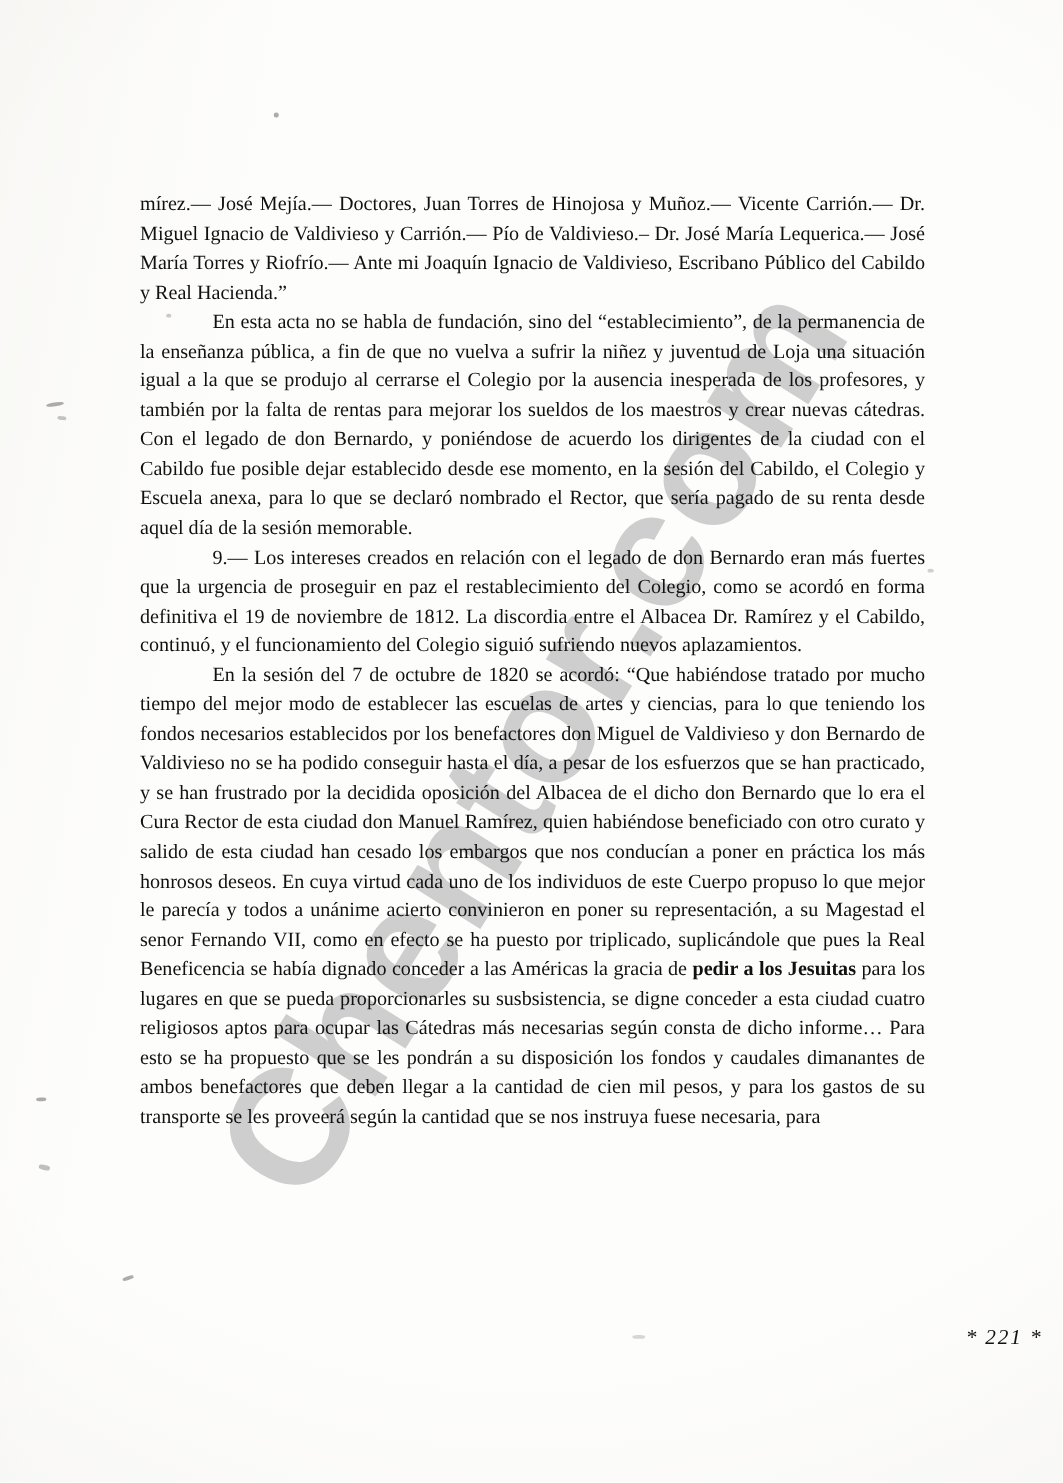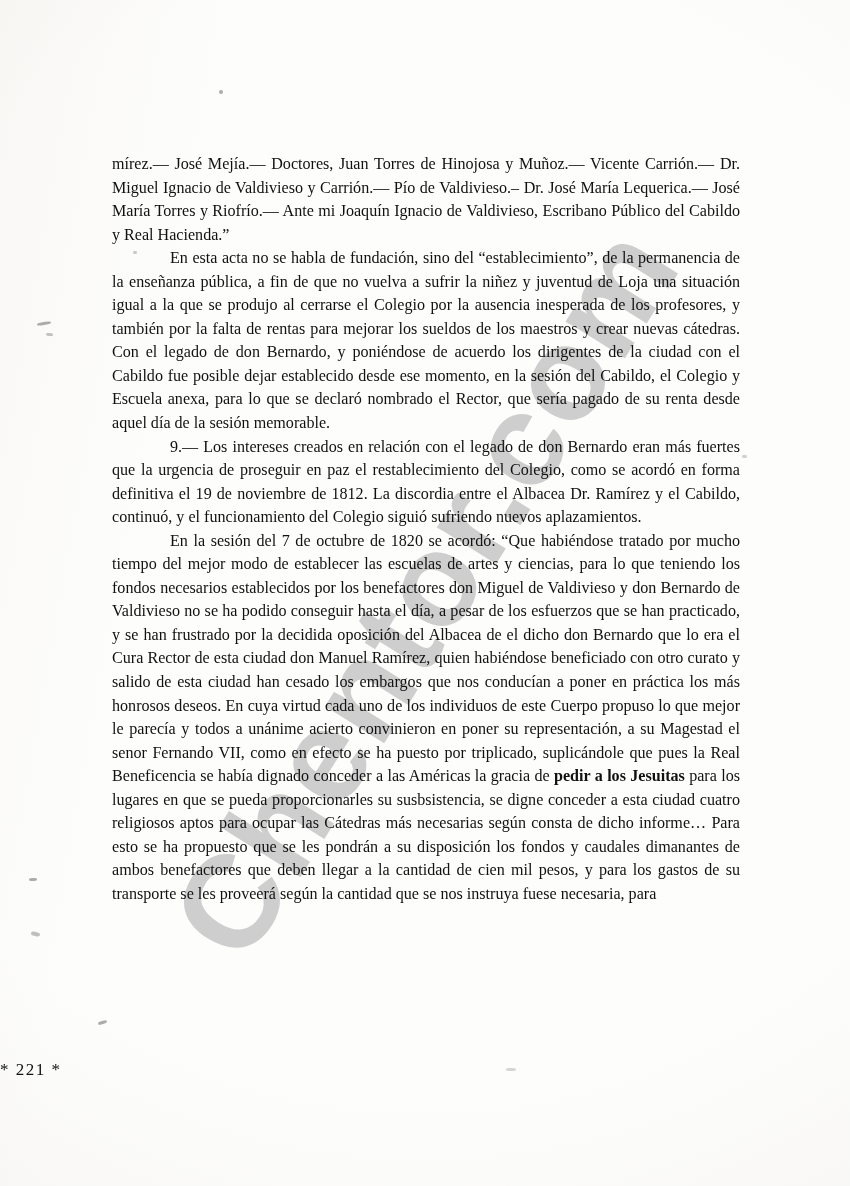--- a/index.html
+++ b/index.html
@@ -75,26 +75,27 @@
     text-indent: 0;
   }
   .bold {
     font-weight: 700;
   }
 
   
   #folio {
     position: absolute;
     left: 0;
-    right: 0;
+    right: 16px;
     top: 1060px;
-    text-align: left;
+    text-align: right;
     font-size: 17px;
     letter-spacing: 1.5px;
     z-index: 3;
+    font-style: italic;
   }
 
   
   .speck {
     position: absolute;
     background: #8e8c88;
     border-radius: 40%;
     z-index: 4;
     pointer-events: none;
     opacity: 0.72;

